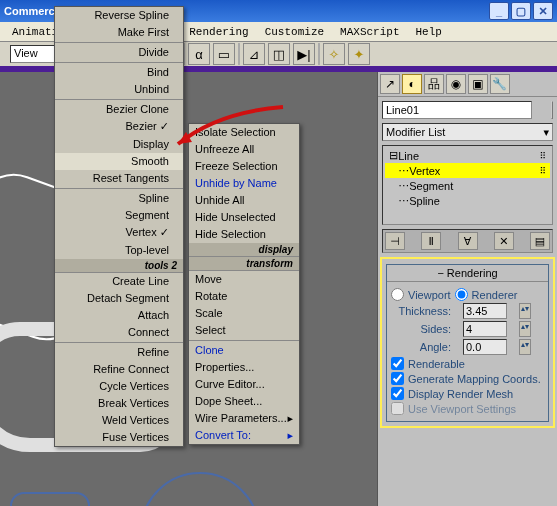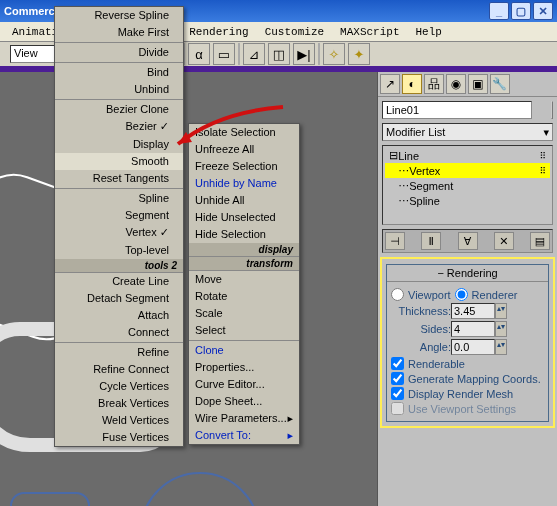--- a/index.html
+++ b/index.html
@@ -36,21 +36,21 @@
 .ddl { margin:4px; background:#e8e8e8; border:1px inset #888; height:18px; padding:1px 3px; display:flex; align-items:center; justify-content:space-between; }
 .tree { margin:4px; background:#c4c4c4; border:1px inset #888; height:80px; padding:2px; }
 .tree .row { padding:1px 4px; display:flex; align-items:center; }
 .tree .row.sel { background:#ffff00; }
 .tree .handle { margin-left:auto; font-size:9px; }
 .iconbar { margin:4px; display:flex; justify-content:space-between; background:#b0b0b0; padding:2px; border:1px inset #888; }
 .iconbar .ib { width:20px;height:18px;border:1px solid #888;background:#c8c5b8;display:flex;align-items:center;justify-content:center;font-size:11px; }
 .rollout { margin:4px; border:1px solid #4b6a8a; background:#c0c0c0; }
 .rollout .hdr { background:#c0c0c0; text-align:center; border-bottom:1px solid #888; padding:2px; display:flex; align-items:center; justify-content:center; }
 .rollout .body { padding:4px; color:#244a7a; }
-.rollout .line { display:flex; align-items:center; margin:2px 0; gap:0; }
+.rollout .line { display:flex; align-items:center; margin:2px 0; gap:12px; }
 .rollout .label { width:60px; text-align:right; }
 .rollout .num { width:44px; background:#e8e8e8; border:1px inset #888; height:16px; padding:1px 2px; }
 .rollout .spin { width:12px; height:16px; background:#c8c5b8; border:1px solid #888; font-size:8px; text-align:center; }
 .rollout .radio, .rollout .chk { display:flex; align-items:center; gap:4px; }
 .rollout input[type=checkbox], .rollout input[type=radio] { margin:0; }
 .boxborder { border:2px solid #ffee55; margin:2px; padding-top:1px; }
 
 
 .ctx { position:absolute; background:#c8c5b8; border:1px solid #555; box-shadow:2px 2px 4px rgba(0,0,0,.4); }
 .ctx .hdr { background:#b0ad9f; font-weight:bold; text-align:right; padding:1px 6px; border-bottom:1px solid #888; font-size:10px; font-style:italic; }

